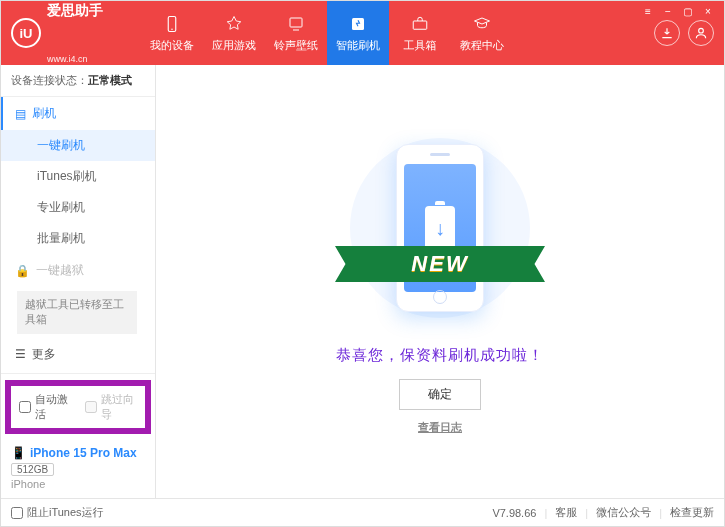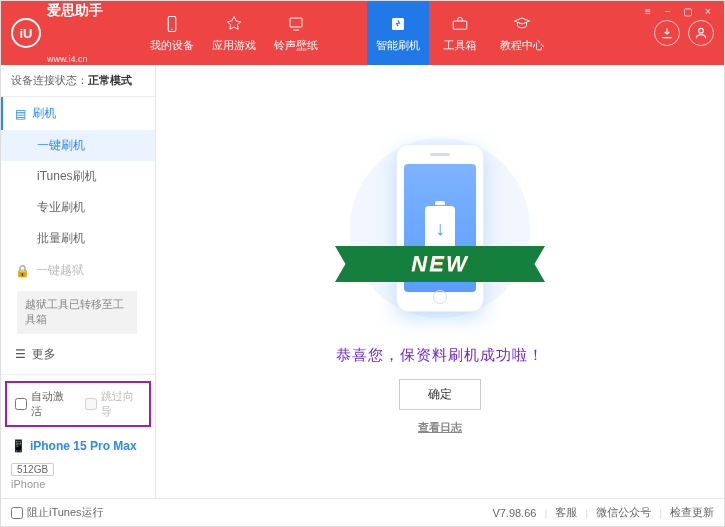--- a/index.html
+++ b/index.html
@@ -8,21 +8,21 @@
 
 
 .header { height: 64px; background: #ef4444; color: #fff; display: flex; align-items: center; padding: 0 10px; }
 .logo-area { display: flex; align-items: center; gap: 6px; width: 130px; }
 .logo-circle { width: 30px; height: 30px; border: 2px solid #fff; border-radius: 50%; display: flex; align-items: center; justify-content: center; font-size: 13px; font-weight: bold; }
 .logo-texts { display: flex; flex-direction: column; line-height: 1.2; gap: 35px; }
 .logo-title { font-size: 14px; font-weight: bold; }
 .logo-sub { font-size: 9px; opacity: 0.9; }
 .navs { display: flex; flex: 1; height: 100%; }
 .nav-item { width: 62px; display: flex; flex-direction: column; align-items: center; justify-content: center; gap: 4px; cursor: pointer; font-size: 11px; }
-.nav-item.active { background: #2179e8; margin-left: 40px; }
+.nav-item.active { background: #2179e8; }
 .nav-icon { width: 20px; height: 20px; display: flex; align-items: center; justify-content: center; }
 .nav-icon svg { fill: #fff; }
 .header-right { display: flex; align-items: center; gap: 8px; margin-left: auto; }
 .win-ctrls { display: flex; gap: 2px; position: absolute; top: 4px; right: 8px; }
 .win-btn { width: 18px; height: 14px; display: flex; align-items: center; justify-content: center; cursor: pointer; color: #fff; font-size: 10px; }
 .circle-btn { width: 26px; height: 26px; border: 1.5px solid rgba(255,255,255,0.7); border-radius: 50%; display: flex; align-items: center; justify-content: center; cursor: pointer; }
 
 
 .body { flex: 1; display: flex; overflow: hidden; }
 
@@ -31,27 +31,27 @@
 .status-bar { padding: 8px 10px; font-size: 11px; color: #666; border-bottom: 1px solid #eee; }
 .status-bar b { color: #333; }
 .side-scroll { flex: 1; overflow: auto; }
 .side-group { padding: 8px 14px; font-size: 12px; color: #555; display: flex; align-items: center; gap: 6px; cursor: pointer; }
 .side-group.active { color: #2b8afd; border-left: 2px solid #2b8afd; padding-left: 12px; }
 .side-sub { padding: 7px 10px 7px 36px; font-size: 12px; color: #666; cursor: pointer; }
 .side-sub.active { background: #eaf3ff; color: #2b8afd; }
 .side-note { margin: 4px 18px 4px 16px; background: #f2f2f2; color: #888; padding: 6px 8px; font-size: 11px; line-height: 1.4; }
 .side-lock { color: #bbb; }
 .side-bottom { border-top: 1px solid #eee; }
-.highlight-box { border: 2px solid #a21caf; margin: 6px 4px; padding: 6px 8px; display: flex; gap: 14px; align-items: center; }
+.highlight-box { border: 6px solid #a21caf; margin: 6px 4px; padding: 6px 8px; display: flex; gap: 14px; align-items: center; }
 .chk { display: flex; align-items: center; gap: 4px; font-size: 11px; color: #666; }
 .chk.disabled { color: #bbb; }
 .chk input { width: 12px; height: 12px; }
 .device-info { padding: 6px 10px 8px 10px; }
 .dev-name { color: #2b8afd; font-size: 12px; font-weight: bold; display: flex; align-items: center; gap: 4px; }
-.dev-storage { display: inline-block; border: 1px solid #ccc; padding: 0 5px; font-size: 10px; color: #666; margin-top: 10px; border-radius: 2px; }
+.dev-storage { display: inline-block; border: 1px solid #ccc; padding: 0 5px; font-size: 10px; color: #666; margin-top: 3px; border-radius: 2px; }
 .dev-type { font-size: 11px; color: #999; margin-top: 2px; }
 
 
 .main { flex: 1; display: flex; flex-direction: column; align-items: center; justify-content: center; background: #fff; padding: 20px; }
 .phone-illus { position: relative; width: 180px; height: 200px; display: flex; align-items: center; justify-content: center; }
 .big-circle { position: absolute; width: 180px; height: 180px; border-radius: 50%; background: #f2f7ff; top: 10px; }
 .phone { position: relative; width: 88px; height: 168px; background: #fff; border-radius: 12px; box-shadow: 0 6px 20px rgba(43,138,253,0.25); border: 1px solid #e8eefc; display: flex; align-items: center; justify-content: center; }
 .phone::before { content: ""; position: absolute; top: 8px; width: 20px; height: 3px; background: #cfdcf5; border-radius: 2px; }
 .phone::after { content: ""; position: absolute; bottom: 7px; width: 12px; height: 12px; border: 1px solid #cfdcf5; border-radius: 50%; }
 .phone-screen { width: 72px; height: 128px; background: linear-gradient(180deg,#7eb3ff,#5a9dff); border-radius: 4px; display: flex; flex-direction: column; align-items: center; justify-content: center; gap: 4px; }

